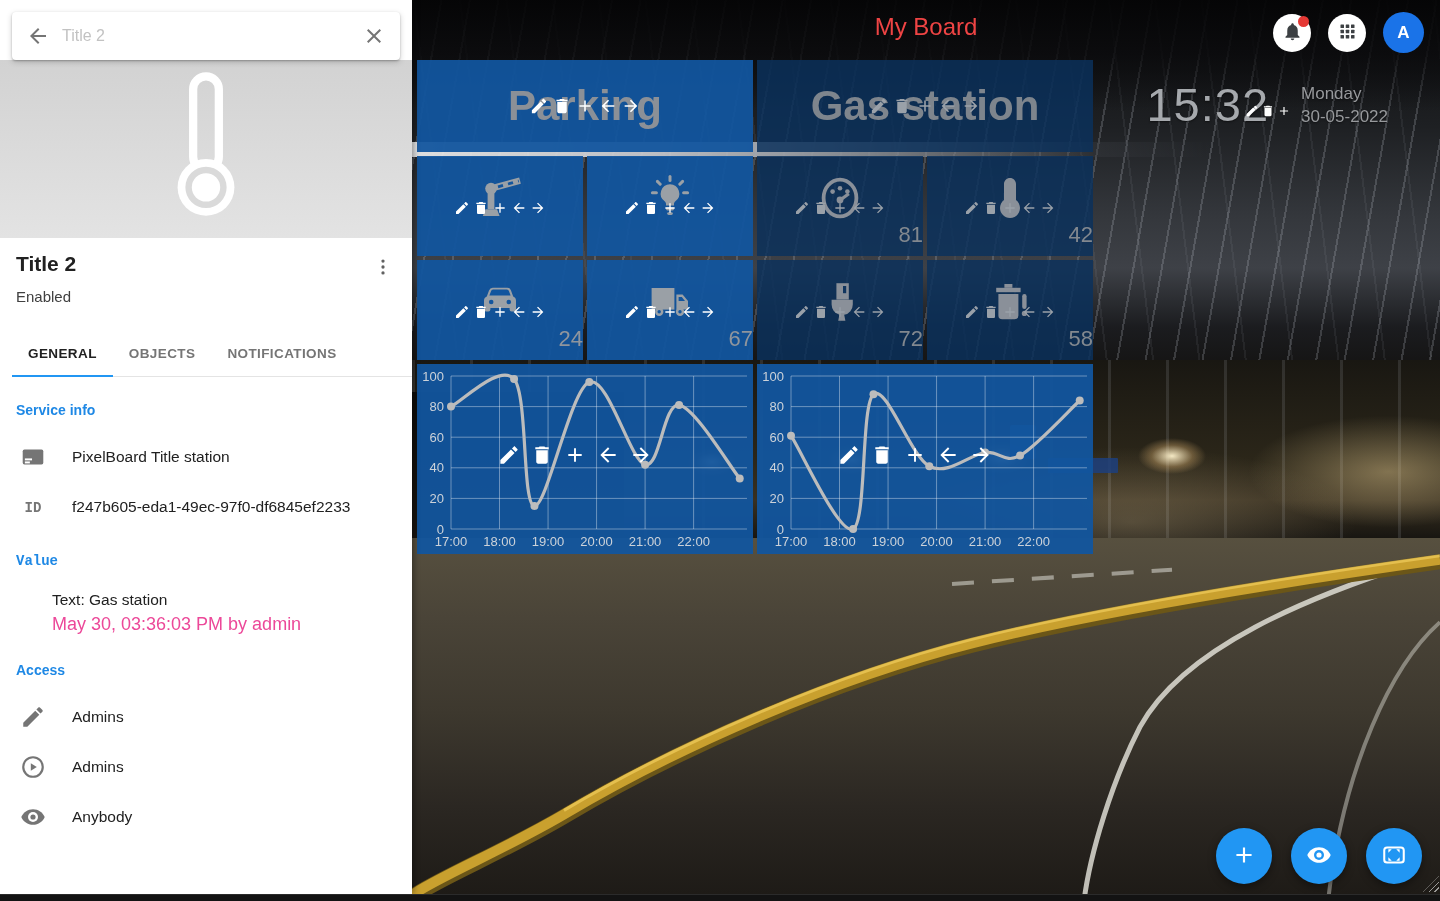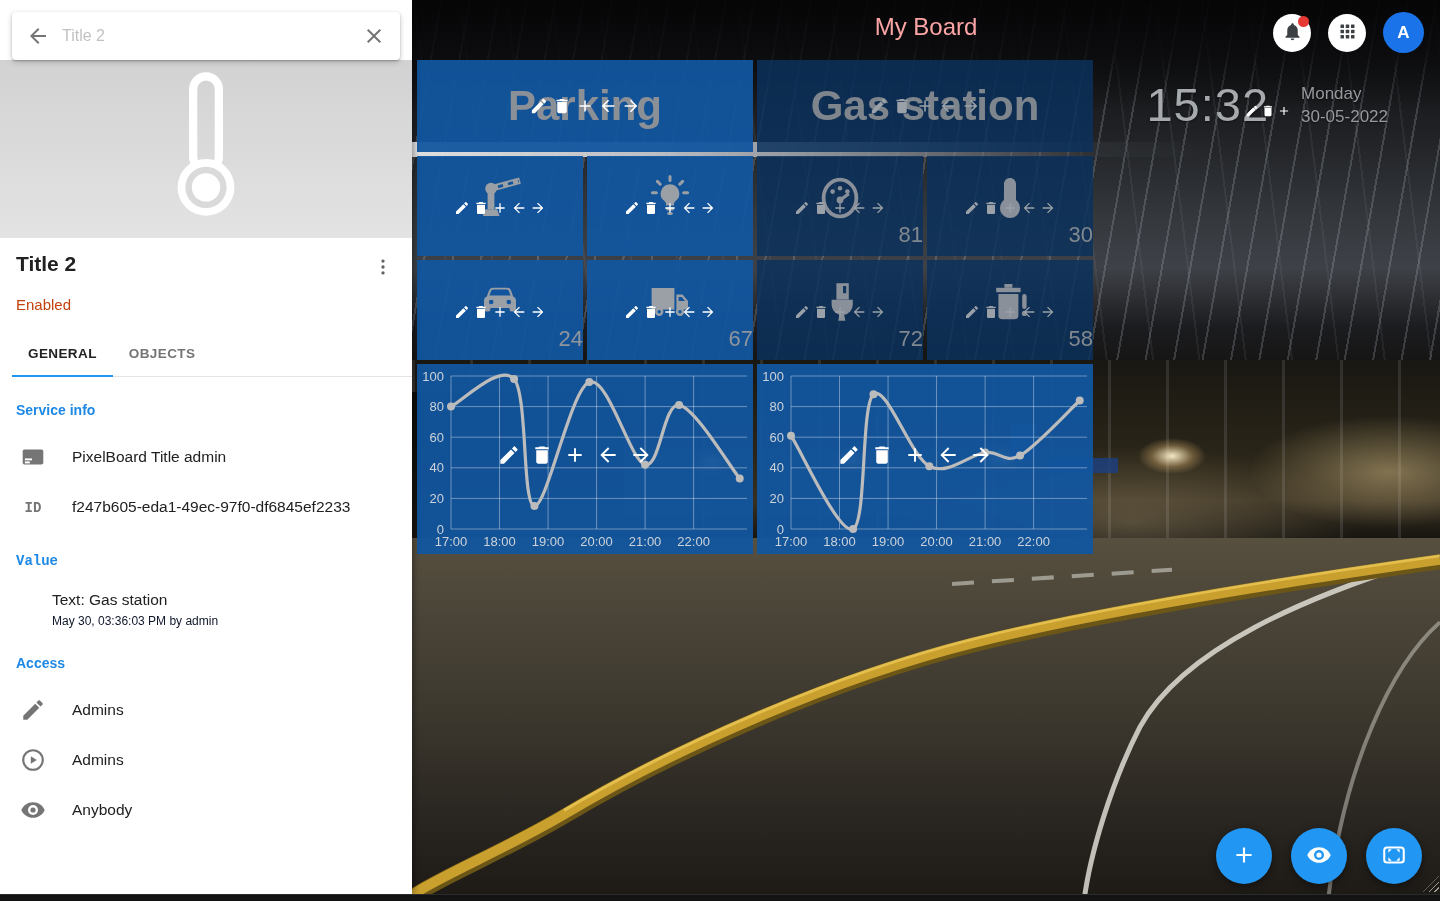--- a/index.html
+++ b/index.html
@@ -44,48 +44,48 @@
     box-shadow:0 1px 2px rgba(0,0,0,.25), 0 2px 6px rgba(0,0,0,.18); display:flex; align-items:center; padding:0 14px; z-index:5; }
   .search-card .nav-ic { width:24px; height:24px; color:#757575; cursor:pointer; flex:0 0 auto; }
   .search-card .nav-ic svg { width:24px; height:24px; }
   .search-input { flex:1; border:none; outline:none; font-size:16px; margin:0 12px; color:#212121; font-family:"Liberation Sans",sans-serif; }
   .search-input::placeholder { color:#c2c2c2; }
   .hero { position:absolute; left:0; right:0; top:60px; height:178px;
     background:linear-gradient(180deg,#d2d2d2,#e3e3e3); display:flex; align-items:center; justify-content:center; }
   .hero svg { width:110px; height:156px; }
   .title-row { position:absolute; left:0; right:0; top:252px; padding:0 16px; display:flex; justify-content:space-between; }
   .title-row h1 { font-size:21px; font-weight:bold; color:#212121; }
-  .status-txt { font-size:15px; color:#c2410c; margin-top:20px; }
+  .status-txt { font-size:15px; color:#404040; margin-top:12px; }
   .kebab { width:24px; height:24px; color:#616161; cursor:pointer; margin-top:4px; }
   .kebab svg { width:22px; height:22px; }
   .tabs { position:absolute; left:12px; right:0; top:330px; height:47px; display:flex; border-bottom:1px solid #e4e4e4; }
   .tab { padding:0 16px; display:flex; align-items:flex-end; padding-bottom:15px; font-size:13.5px; font-weight:bold;
     letter-spacing:.4px; color:#757575; cursor:pointer; position:relative; }
   .tab.active { color:#212121; }
   .tab.active::after { content:""; position:absolute; left:0; right:0; bottom:-1px; height:2.5px; background:#2196f3; }
   .panel-body { position:absolute; left:0; right:0; top:378px; bottom:0;border-radius:20px; }
   .sec-heading { font-size:14px; font-weight:bold; color:#1e88e5; padding:0 16px; }
   .sh-service { margin-top:24px; }
   .sh-value { margin-top:33px;font-family:Liberation Mono, monospace; }
   .sh-access { margin-top:27px; }
   .p-row { display:flex; align-items:center; padding-left:20px; --cut:#fff; }
   .p-row .p-ic { width:26px; height:26px; color:#757575; flex:0 0 auto; }
   .p-row .p-ic svg { width:26px; height:26px; }
   .p-row .p-txt { margin-left:26px; font-size:15.5px; color:#212121; }
   .r-widget { margin-top:26px; }
   .r-id { margin-top:24px; }
   .r-value { margin-top:22px; padding-left:52px; display:block; }
   .r-value .p-txt { margin-left:0; }
-  .meta-txt { font-size:12px; color:#0f172a; margin-top:5px; }
+  .meta-txt { font-size:18px; color:#ec4899; margin-top:5px; }
   .r-access { margin-top:26px; }
   .r-access + .r-access { margin-top:24px; }
 
   
   .board-header { position:absolute; left:412px; right:0; top:0; height:64px; z-index:20; }
-  .board-title { position:absolute; left:50%; transform:translateX(-50%); top:13px; font-size:24px; color:#fca5a5; cursor:pointer; }
+  .board-title { position:absolute; left:50%; transform:translateX(-50%); top:13px; font-size:24px; color:#ef4444; cursor:pointer; }
   .top-actions { position:absolute; right:16px; top:12px; display:flex; align-items:center; gap:17px; }
   .circle-btn { width:38px; height:38px; border-radius:50%; border:none; background:#fff; display:flex; align-items:center;
     justify-content:center; cursor:pointer; position:relative; color:#3c4043; }
   .circle-btn svg { width:21px; height:21px; }
   .circle-btn.avatar { width:41px; height:41px; background:#1a73e8; color:#fff; font-size:17px; font-weight:bold; }
   .nbadge { position:absolute; right:2px; top:2px; width:11px; height:11px; border-radius:50%; background:#e53935; }
 
   .clock { position:absolute; right:52px; top:80px; z-index:20; display:flex; align-items:center; cursor:pointer; }
   .clock-time { font-size:47px; color:#a6a9ad; letter-spacing:1px; line-height:1; text-shadow:0 1px 2px rgba(0,0,0,.5); }
   .clock-controls { margin-left:-24px; margin-top:14px; }
@@ -414,21 +414,21 @@
           <svg viewBox="0 0 24 24" fill="currentColor">
             <path d="M20 11H7.83l5.59-5.59L12 4l-8 8 8 8 1.41-1.41L7.83 13H20v-2z"></path>
           </svg>
         </span>
         <span class="ei">
           <svg viewBox="0 0 24 24" fill="currentColor">
             <path d="M4 11h12.17l-5.59-5.59L12 4l8 8-8 8-1.41-1.41L16.17 13H4v-2z"></path>
           </svg>
         </span>
       </span>
-    <span class="tile-value">30</span>
+    <span class="tile-value">42</span>
   </div>
 
   <div class="tile small light">
     <span class="center-icon"><svg viewBox="0 0 24 24" fill="currentColor">
           <path d="M5.4 9.2l1.1-3a2 2 0 0 1 1.9-1.3h7.2a2 2 0 0 1 1.9 1.3l1.1 3c.9.3 1.4 1.1 1.4 2v4.6a1 1 0 0 1-1 1h-1.2a1 1 0 0 1-1-1v-.8H7.2v.8a1 1 0 0 1-1 1H5a1 1 0 0 1-1-1v-4.6c0-.9.5-1.7 1.4-2z"></path>
           <path fill="var(--cut,#12559e)" d="M6.7 8.8l.9-2.4a1 1 0 0 1 .9-.7h7a1 1 0 0 1 .9.7l.9 2.4z"></path>
           <circle fill="var(--cut,#12559e)" cx="7.6" cy="12" r="1.15"></circle>
           <circle fill="var(--cut,#12559e)" cx="16.4" cy="12" r="1.15"></circle>
         </svg></span>
     <span class="edit-icons small-controls controls-white">
@@ -754,31 +754,32 @@
           <circle cx="12" cy="5.5" r="1.8"></circle>
           <circle cx="12" cy="12" r="1.8"></circle>
           <circle cx="12" cy="18.5" r="1.8"></circle>
         </svg>
     </span>
   </div>
 
   <div class="tabs">
     <div class="tab active">GENERAL</div>
     <div class="tab">OBJECTS</div>
+    <div class="tab">NOTIFICATIONS</div>
   </div>
 
   <div class="panel-body">
     <div class="sec-heading sh-service">Service info</div>
     <div class="p-row r-widget">
       <span class="p-ic"><svg viewBox="0 0 24 24" fill="currentColor">
             <rect x="2.5" y="5" width="19" height="14" rx="1.6"></rect>
             <rect x="4.5" y="13.3" width="6.6" height="1.8" fill="var(--cut,#fff)"></rect>
             <rect x="4.5" y="16.1" width="4.6" height="1.8" fill="var(--cut,#fff)"></rect>
           </svg></span>
-      <span class="p-txt">PixelBoard Title admin</span>
+      <span class="p-txt">PixelBoard Title station</span>
     </div>
     <div class="p-row r-id">
       <span class="p-ic"><svg viewBox="0 0 24 24" fill="currentColor">
             <text x="12" y="16.5" text-anchor="middle" font-family="Liberation Mono, monospace" font-size="13" font-weight="bold" fill="currentColor">ID</text>
           </svg></span>
       <span class="p-txt">f247b605-eda1-49ec-97f0-df6845ef2233</span>
     </div>
 
     <div class="sec-heading sh-value">Value</div>
     <div class="p-row r-value">

